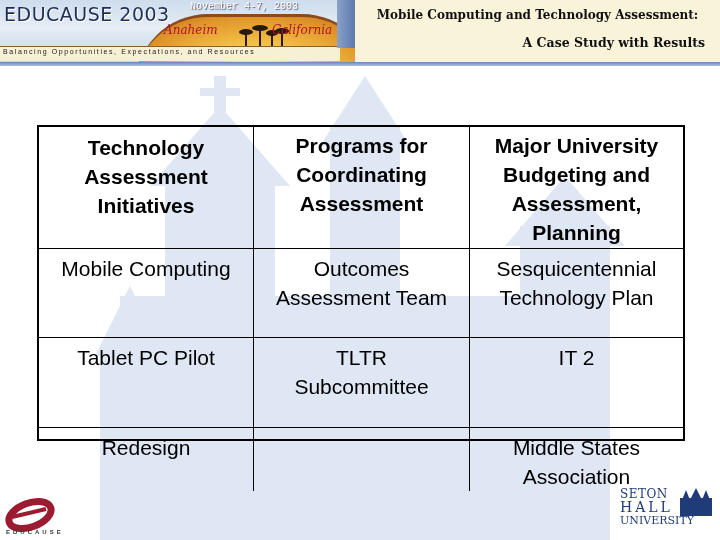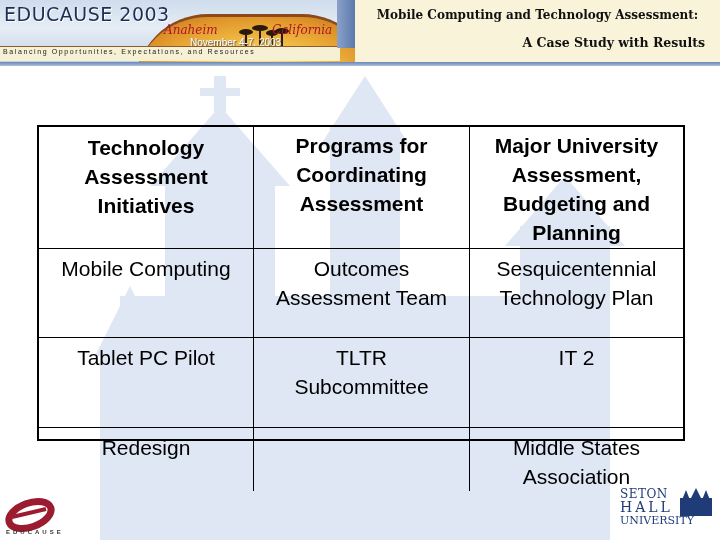--- a/index.html
+++ b/index.html
@@ -2,21 +2,21 @@
 <html><head>
 <meta charset="utf-8">
 <style>
   html, body { margin:0; padding:0; }
   body { width:720px; height:540px; position:relative; overflow:hidden; background:#ffffff; font-family:"Liberation Sans", sans-serif; }
   .banner { position:absolute; left:0; top:0; width:720px; height:62px; }
   .banner-left { position:absolute; left:0; top:0; width:355px; height:62px; background:linear-gradient(180deg,#cfdced 0%,#e6edf5 45%,#c4d3e6 100%); overflow:hidden; }
   .sunrise { position:absolute; left:135px; top:14px; width:240px; height:70px; border-radius:120px 120px 0 0; background:radial-gradient(ellipse at 50% 90%, #fff6c8 0%, #f7c94e 35%, #e0962a 70%, #b5651d 100%); border-top:3px solid #8a4a1c; }
   .palms { position:absolute; left:232px; top:24px; width:60px; height:24px; }
   .ev-title { position:absolute; left:4px; top:3px; font-family:"DejaVu Sans", sans-serif; font-size:19px; color:#1d2f55; letter-spacing:0.5px; text-shadow:1px 1px 0 #ffffff; }
-  .ev-date { position:absolute; left:190px; top:1px; font-family:Liberation Sans, sans-serif; font-size:10px; color:#ffffff; text-shadow:1px 1px 1px #556;margin-top:36px; }
+  .ev-date { position:absolute; left:190px; top:1px; font-family:Liberation Mono, monospace; font-size:10px; color:#ffffff; text-shadow:1px 1px 1px #556; }
   .ev-city1 { position:absolute; left:164px; top:23px; font-family:"DejaVu Serif", serif; font-style:italic; font-size:12px; color:#b3122c; }
   .ev-city2 { position:absolute; left:272px; top:23px; font-family:"DejaVu Serif", serif; font-style:italic; font-size:12px; color:#b3122c; }
   .ev-tagline-bar { position:absolute; left:0; top:46px; width:340px; height:14px; background:#f6f0d4; border-top:1px solid #8a5d2a; }
   .ev-tagline { position:absolute; left:3px; top:1px; font-size:7px; letter-spacing:1.6px; color:#222; white-space:nowrap; }
   .tab-edge { position:absolute; left:337px; top:0; width:18px; height:48px; background:linear-gradient(90deg,#8aa2c8,#5c79ad); }
   .banner-right { position:absolute; left:355px; top:0; width:365px; height:62px; background:#f8f3d9; }
   .talk-title { position:absolute; left:0; top:8px; width:365px; text-align:center; font-family:"DejaVu Serif", serif; font-weight:bold; font-size:12px; color:#111; white-space:nowrap; }
   .talk-sub { position:absolute; left:0; top:35px; width:350px; text-align:right; font-family:"DejaVu Serif", serif; font-weight:bold; font-size:12.5px; color:#111; }
   .rule { position:absolute; left:0; top:62px; width:720px; height:4px; background:linear-gradient(180deg,#6a87b8,#aebfdc); }
 
@@ -93,22 +93,22 @@
     <span>Assessment</span>
     <span>Initiatives</span>
   </div>
   <div class="cell head">
     <span>Programs for</span>
     <span>Coordinating</span>
     <span>Assessment</span>
   </div>
   <div class="cell head last-col">
     <span>Major University</span>
+    <span>Budgeting and</span>
     <span>Assessment,</span>
-    <span>Budgeting and</span>
     <span>Planning</span>
   </div>
 
   <div class="cell">
     <span>Mobile Computing</span>
   </div>
   <div class="cell">
     <span>Outcomes</span>
     <span>Assessment Team</span>
   </div>

